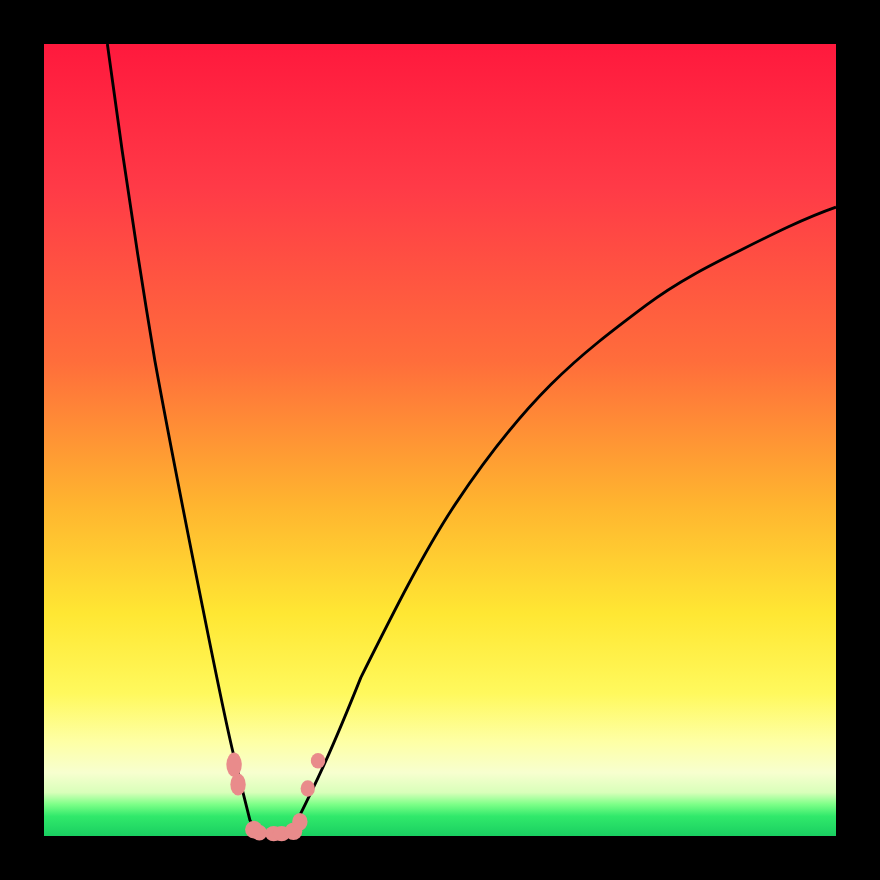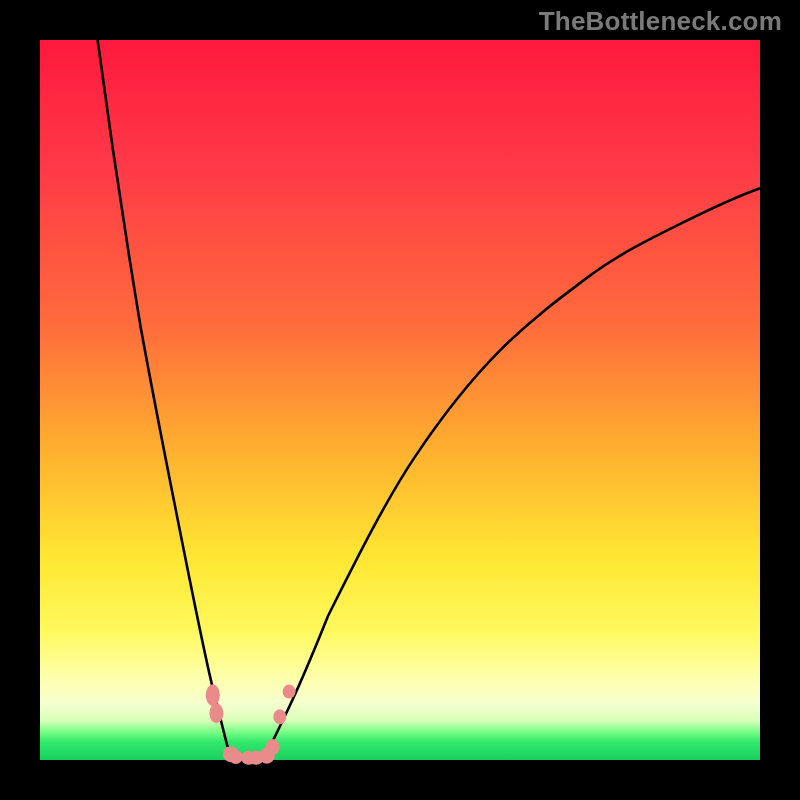--- a/index.html
+++ b/index.html
@@ -58,21 +58,20 @@
     width: 720px;
     height: 720px;
     overflow: visible;
   }
 </style>
 </head>
 <body>
 
 <div class="frame">
 
-  <div class="watermark">TheBottleneck.com</div>
 
   <div class="plot">
     <svg class="curve" viewBox="0 0 720 720" preserveAspectRatio="none">
       <path fill="none" stroke="#000" stroke-width="2.6" d="M 57.6 0
                C 72 108, 86.4 201.6, 100.8 288
                C 115.2 367.2, 129.6 439.2, 144 511.2
                C 158.4 583.2, 165.6 619.2, 172.8 648
                C 180 676.8, 183.6 691.2, 187.2 705.6
                Q 194.4 718.5, 201.6 720
                L 216 720

